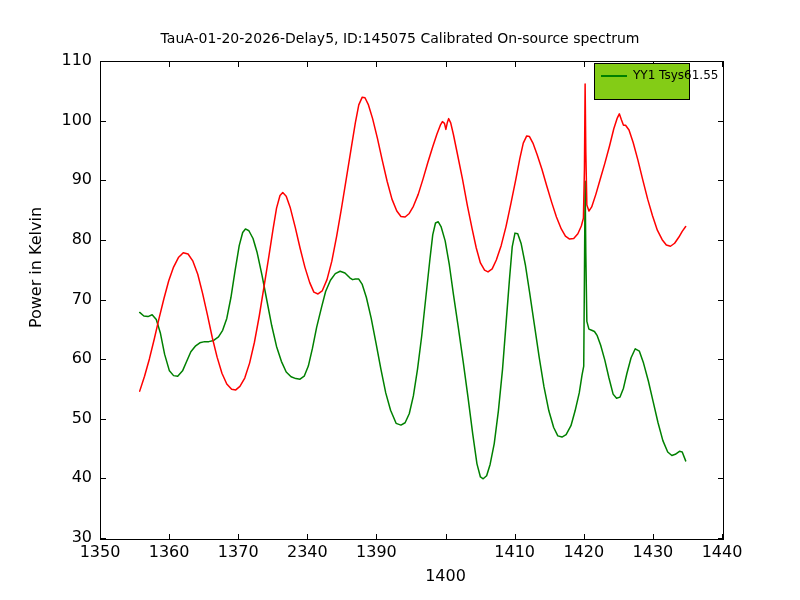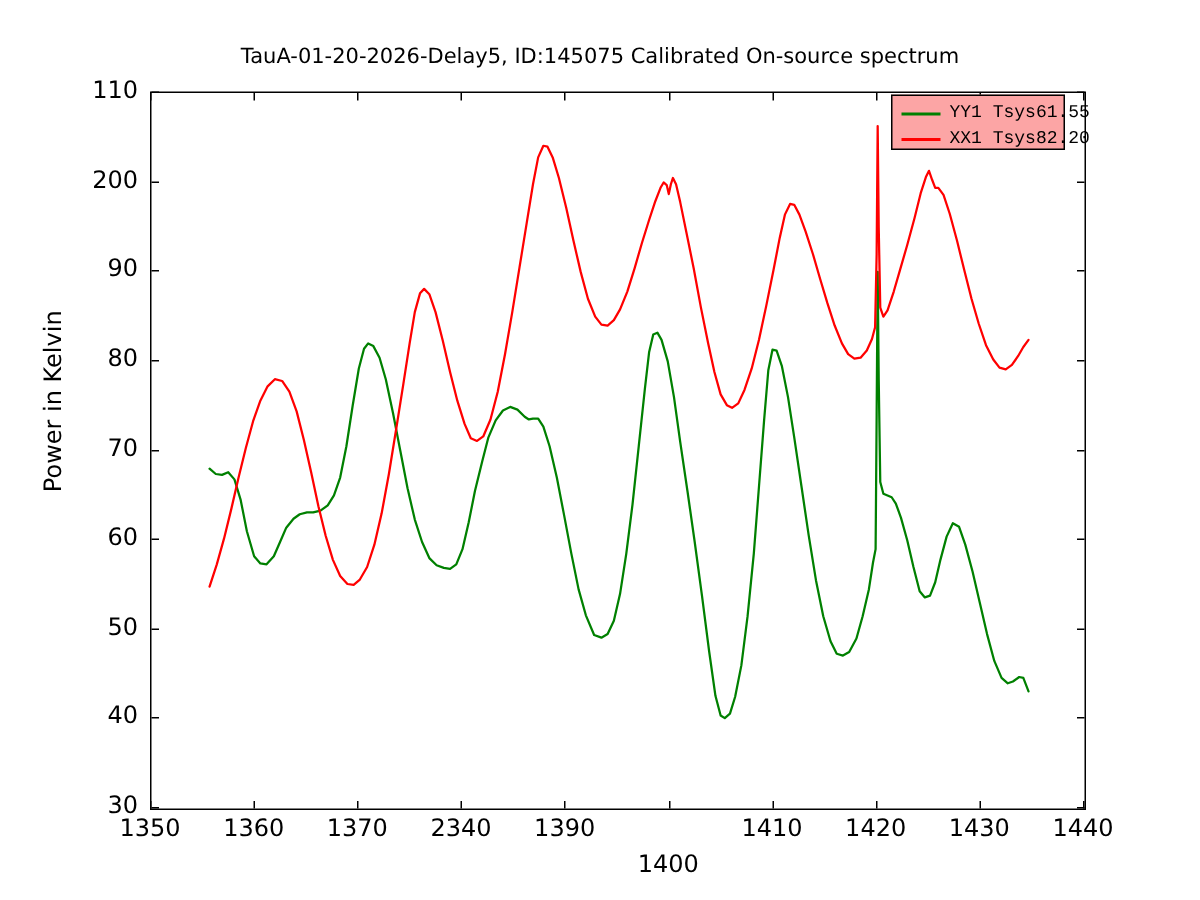--- a/index.html
+++ b/index.html
@@ -101,26 +101,25 @@
     text-align: center;
     font-size: 16px;
     color: #000000;
     transform: rotate(-90deg);
     transform-origin: center center;
   }
   #legend {
     position: absolute;
     left: 594px;
     top: 63px;
-    width: 116px;
+    width: 96px;
     height: 37px;
     border: 1px solid #000000;
-    background: #fca5a5;
+    background: #84cc16;
     box-sizing: border-box;
-    font-family: Liberation Mono, monospace;
   }
   .legend-row {
     position: absolute;
     left: 0;
     height: 18px;
     width: 120px;
   }
   .legend-swatch {
     position: absolute;
     left: 6px;
@@ -168,21 +167,21 @@
       <div class="tick-mark-y-right" style="left: 718px; top: 359.125px;"></div>
       <div class="ytick-label" style="top: 290.5px; left: 32px; width: 60px;">70</div>
       <div class="tick-mark-y" style="left: 101px; top: 299.5px;"></div>
       <div class="tick-mark-y-right" style="left: 718px; top: 299.5px;"></div>
       <div class="ytick-label" style="top: 230.875px; left: 32px; width: 60px;">80</div>
       <div class="tick-mark-y" style="left: 101px; top: 239.875px;"></div>
       <div class="tick-mark-y-right" style="left: 718px; top: 239.875px;"></div>
       <div class="ytick-label" style="top: 171.25px; left: 32px; width: 60px;">90</div>
       <div class="tick-mark-y" style="left: 101px; top: 180.25px;"></div>
       <div class="tick-mark-y-right" style="left: 718px; top: 180.25px;"></div>
-      <div class="ytick-label" style="top: 111.625px; left: 32px; width: 60px;">200</div>
+      <div class="ytick-label" style="top: 111.625px; left: 32px; width: 60px;">100</div>
       <div class="tick-mark-y" style="left: 101px; top: 120.625px;"></div>
       <div class="tick-mark-y-right" style="left: 718px; top: 120.625px;"></div>
       <div class="ytick-label" style="top: 52px; left: 32px; width: 60px;">110</div>
       <div class="tick-mark-y" style="left: 101px; top: 61px;"></div>
       <div class="tick-mark-y-right" style="left: 718px; top: 61px;"></div>
       <div class="xtick-label" style="left: 70px; top: 544px;">1350</div>
       <div class="tick-mark-x" style="left: 100px; top: 534px;"></div>
       <div class="tick-mark-x-top" style="left: 100px; top: 62px;"></div>
       <div class="xtick-label" style="left: 139.111px; top: 544px;">1360</div>
       <div class="tick-mark-x" style="left: 169.111px; top: 534px;"></div>
@@ -213,19 +212,15 @@
       <div class="tick-mark-x-top" style="left: 722px; top: 62px;"></div>
     </div>
 
   <div id="ylabel">Power in Kelvin</div>
 
   <div id="legend">
       <div class="legend-row" style="top: 3px;">
         <div class="legend-swatch" style="background: rgb(0, 128, 0);"></div>
         <div class="legend-text">YY1 Tsys61.55</div>
       </div>
-      <div class="legend-row" style="top: 20px;">
-        <div class="legend-swatch" style="background: rgb(255, 0, 0);"></div>
-        <div class="legend-text">XX1 Tsys82.20</div>
-      </div>
     </div>
 
 </div>
 
 </body></html>

